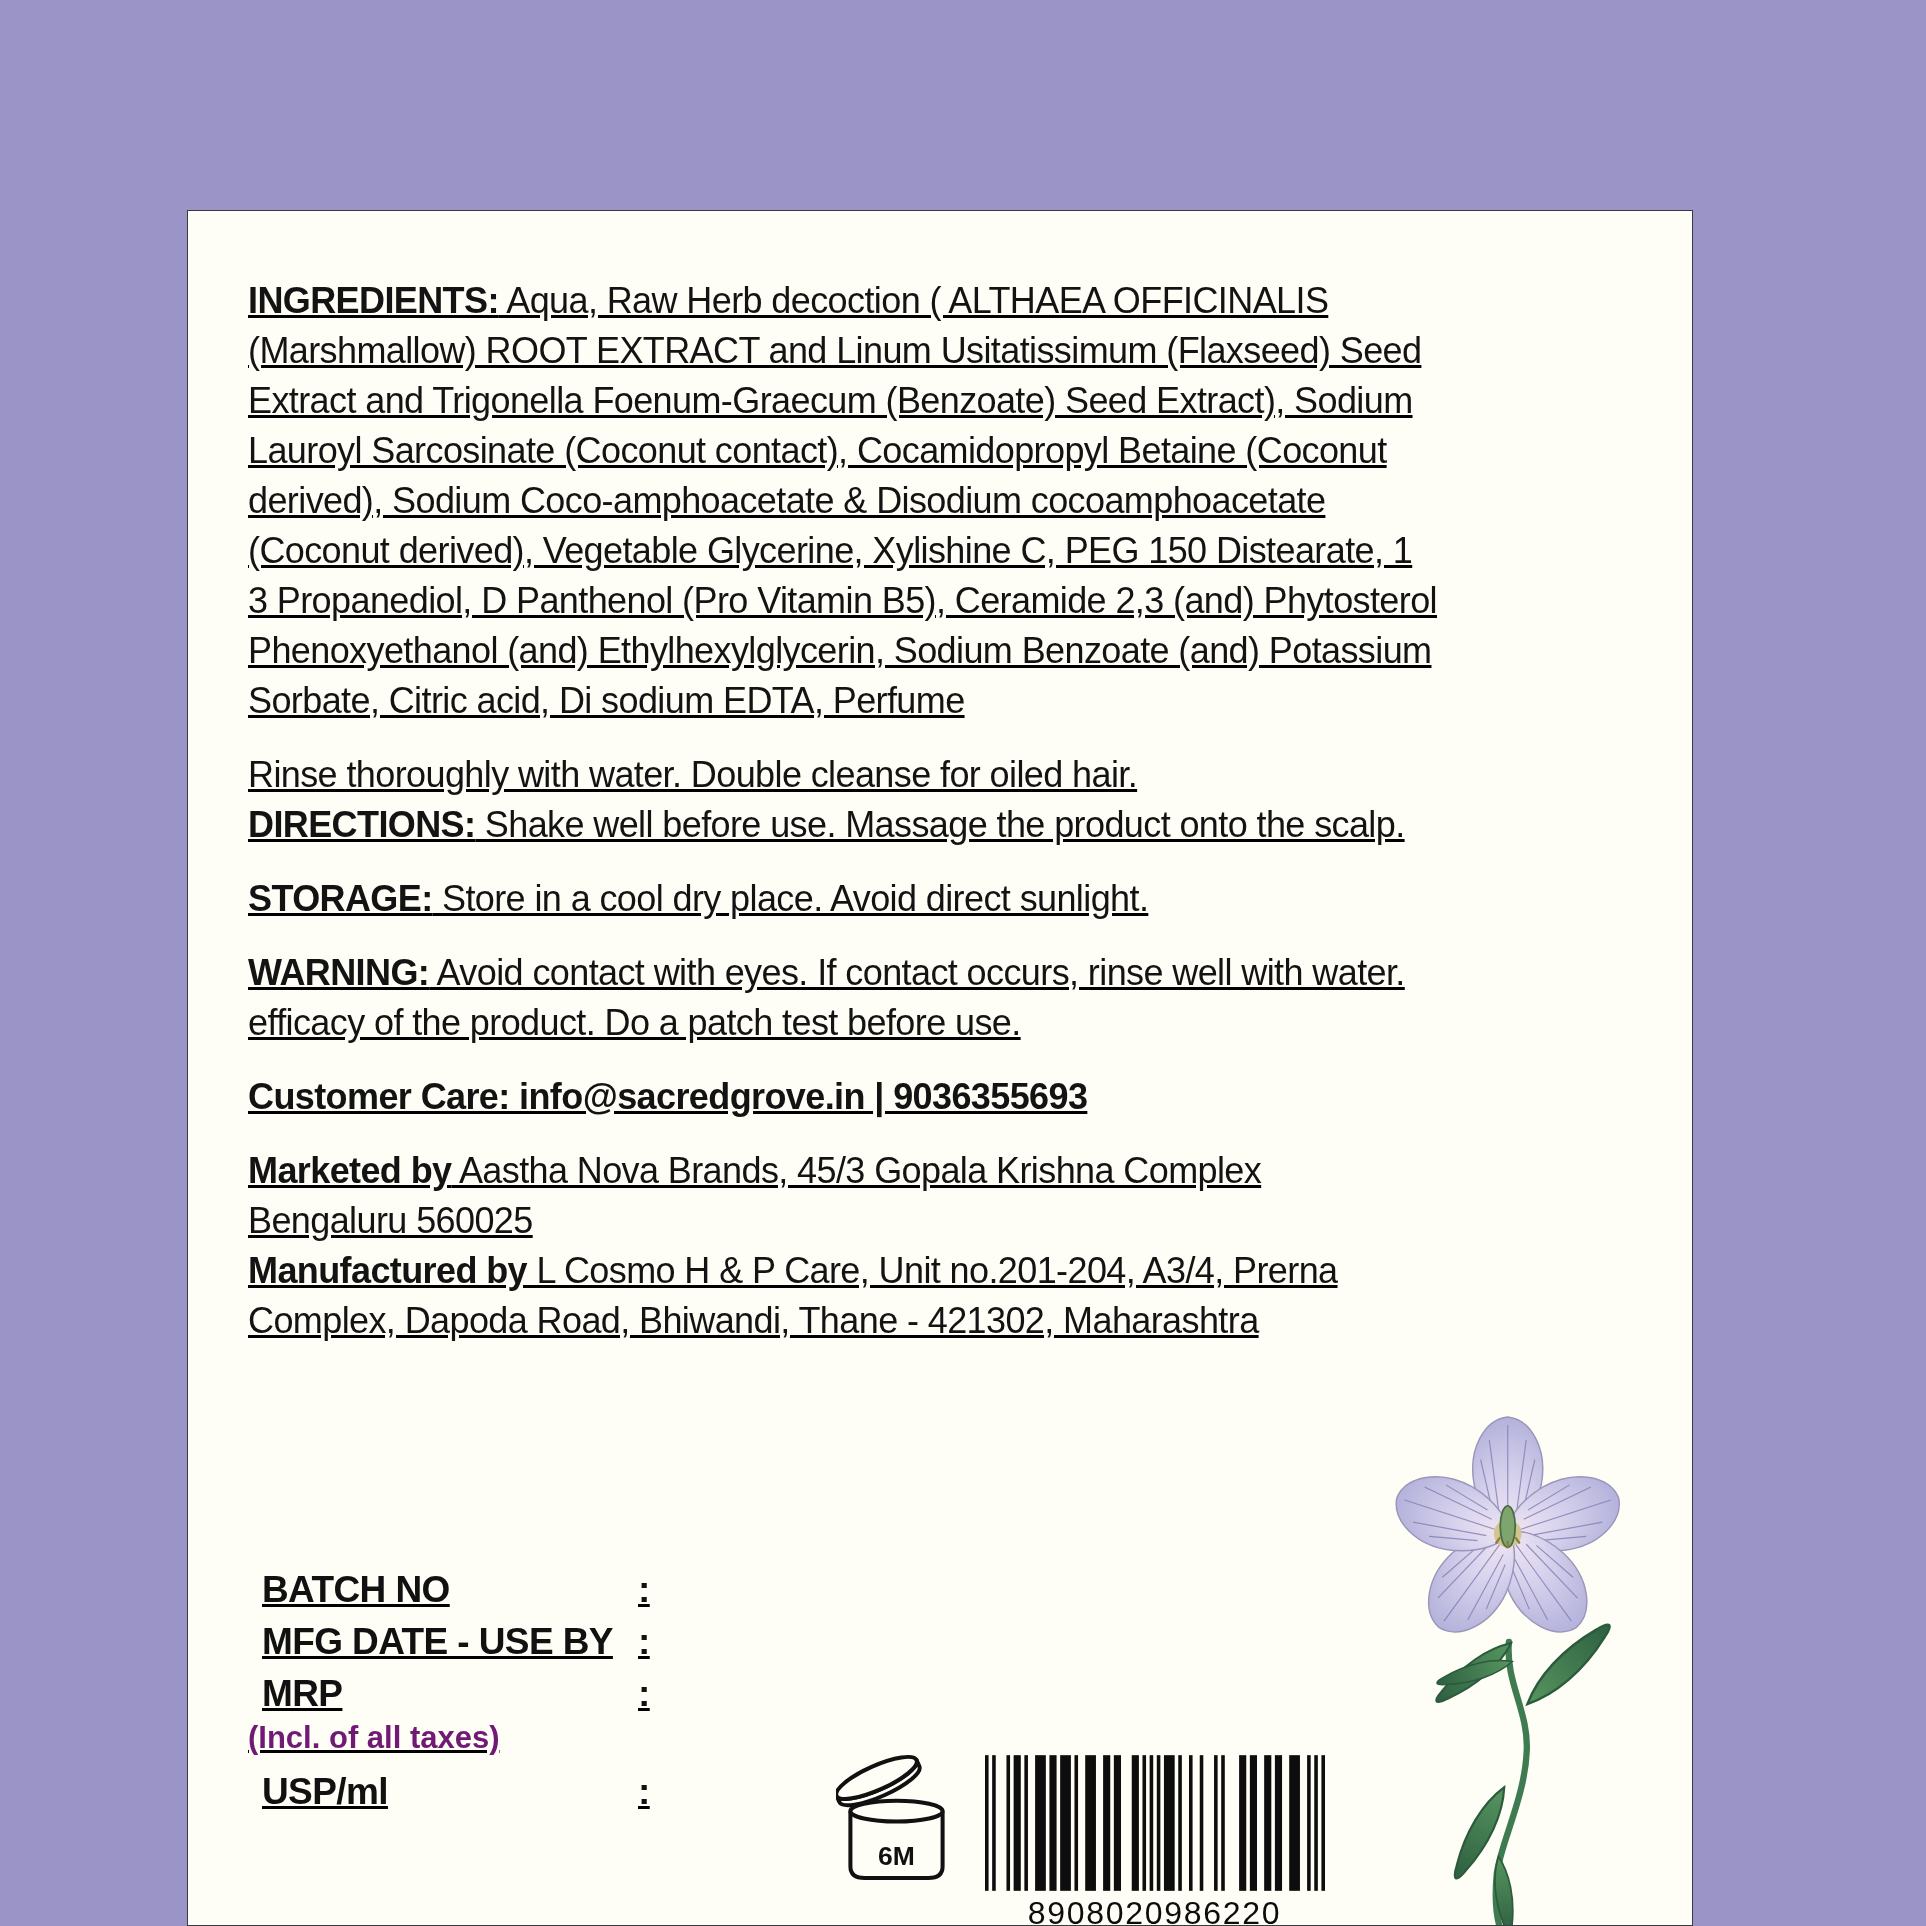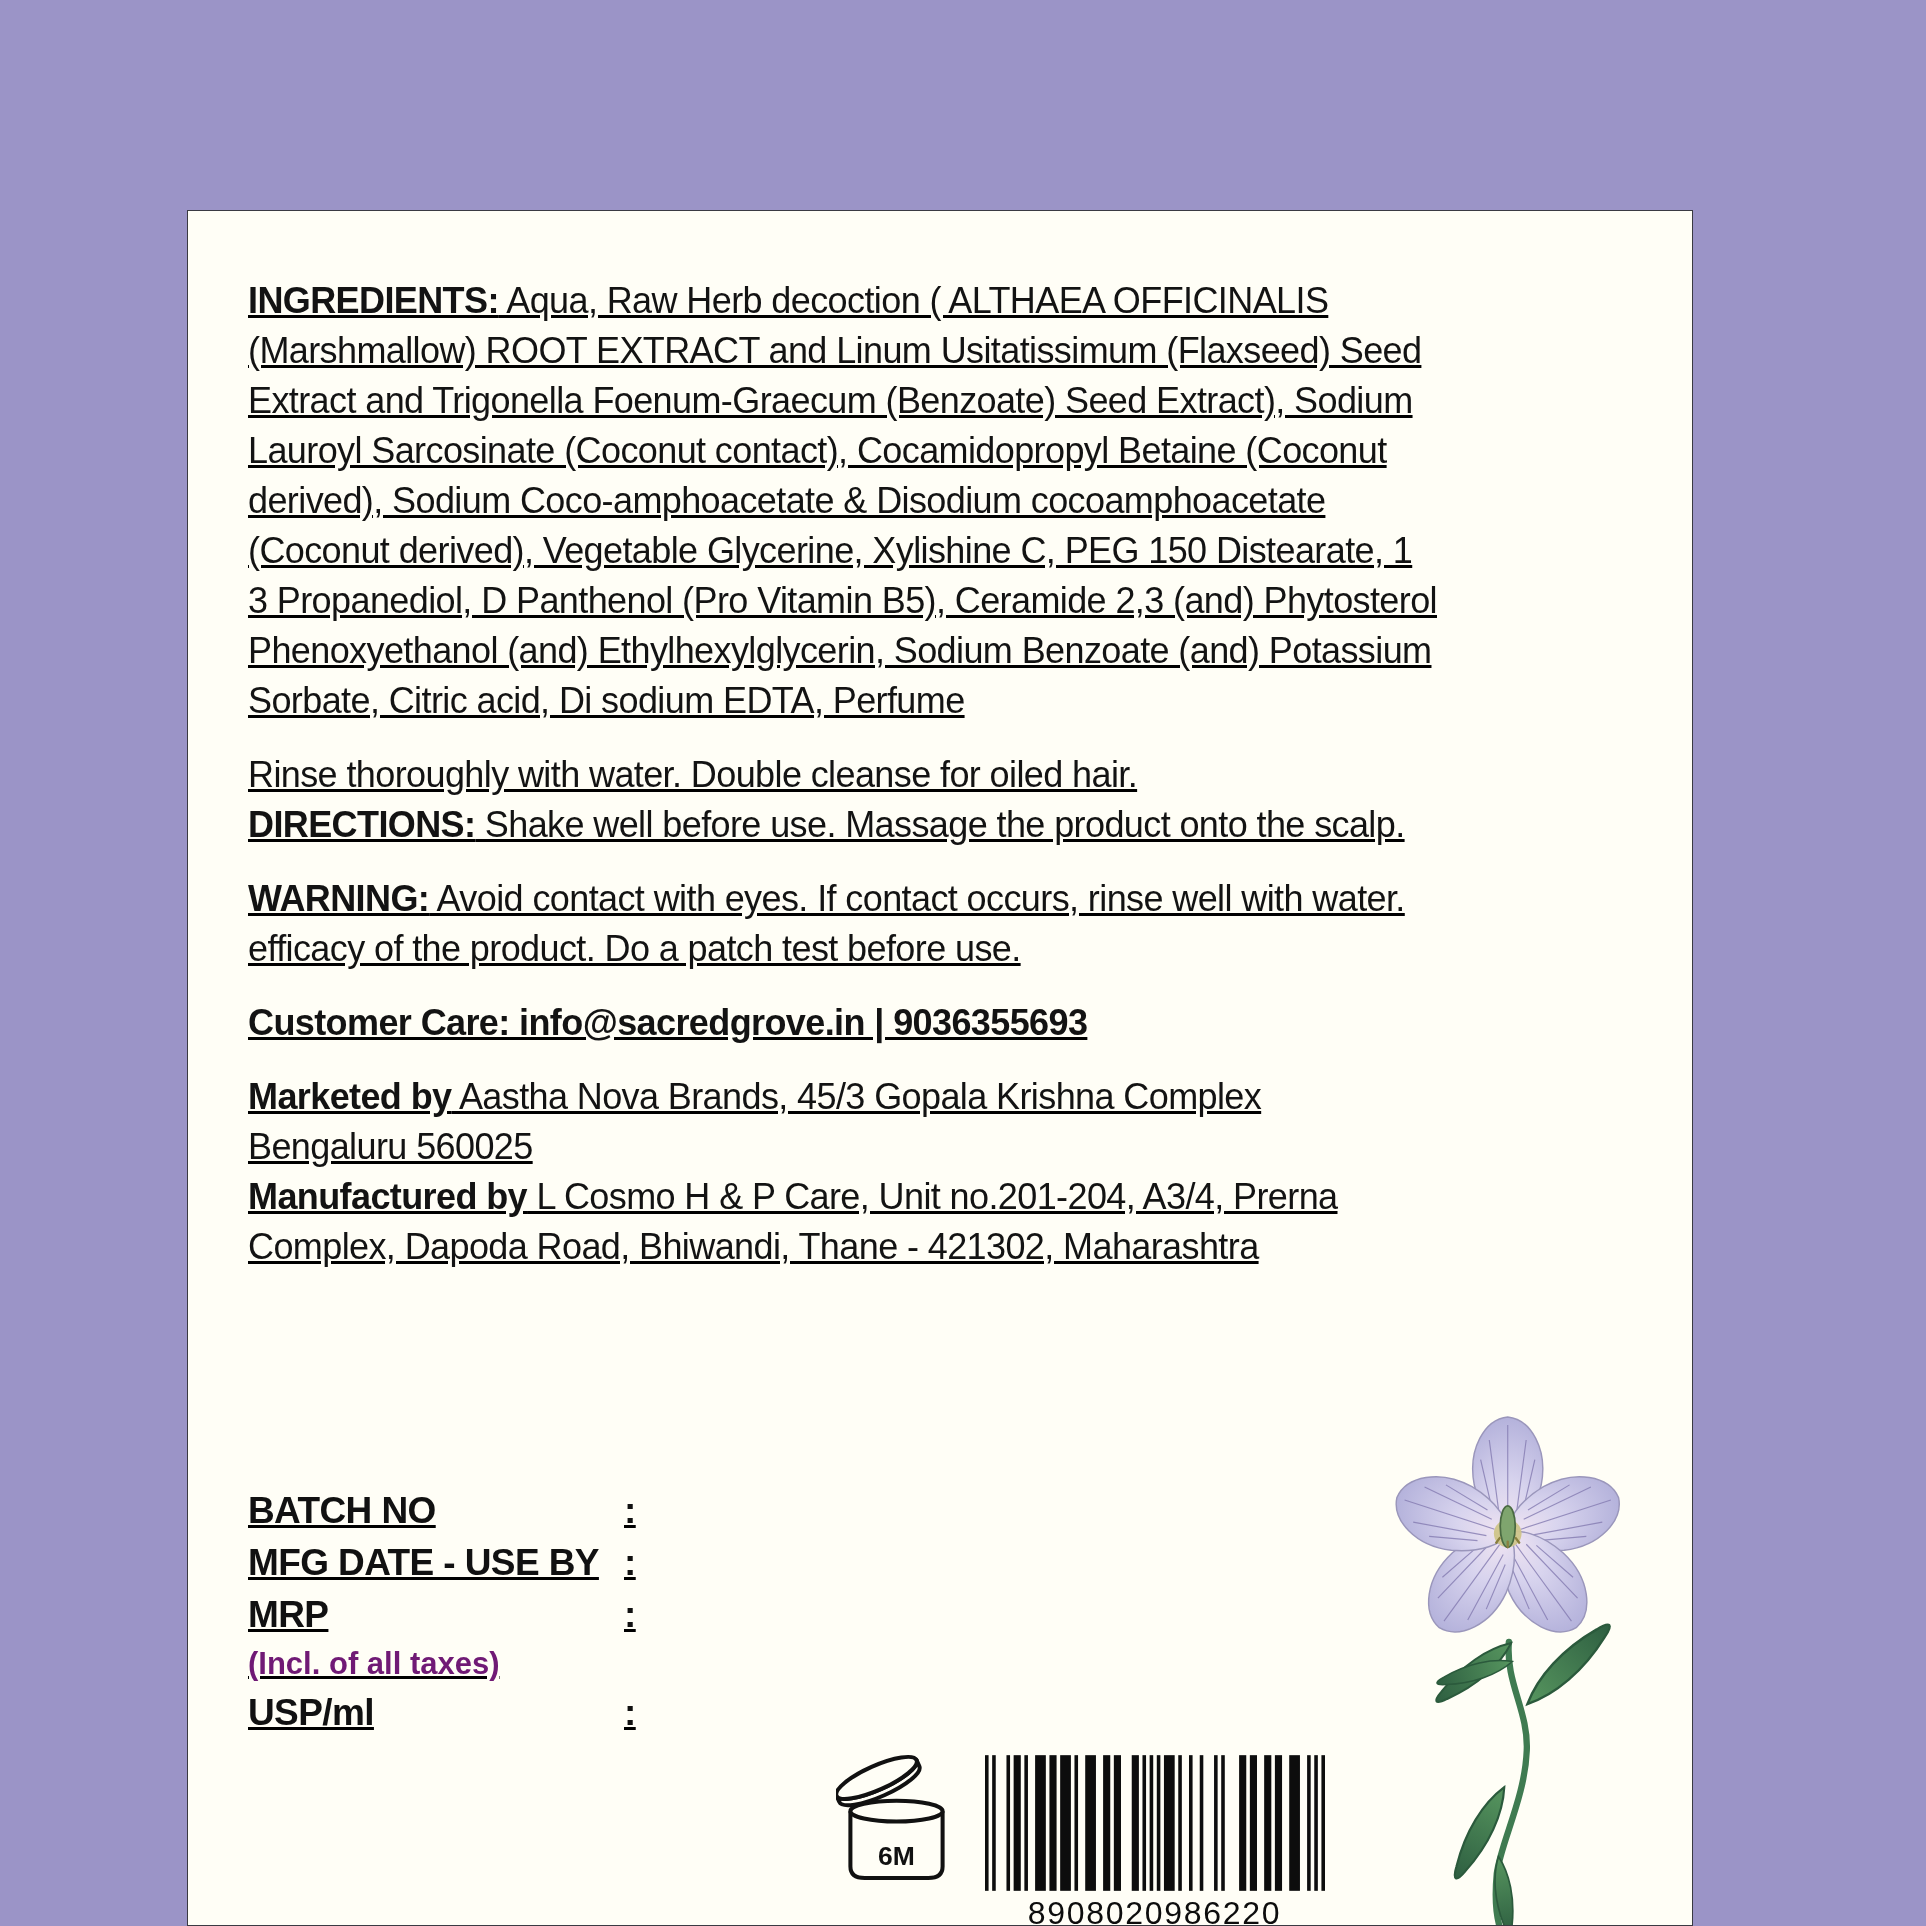--- a/index.html
+++ b/index.html
@@ -32,26 +32,27 @@
   }
   .para.first{margin-top:0;}
   .para.tight{margin-top:0;}
   .line{white-space:nowrap;}
   .para b{font-weight:bold;}
   .batch{
     margin-top:218px;
   }
   .batch-row{
     display:flex;
-    align-items:flex-start;
+    align-items:center;
     height:52px;
     font-size:37px;
     font-weight:bold;
     letter-spacing:-0.6px;
     color:#111;
+    margin-left:14px;
   }
   .batch-label{width:376px;flex:none;white-space:nowrap;}
   .batch-colon{flex:none;}
   .batch-note{
     height:46px;
     font-size:31px;
     font-weight:bold;
     letter-spacing:0;
     color:#701a75;
   }
@@ -92,20 +93,23 @@
             <div class="line">Lauroyl Sarcosinate (Coconut contact), Cocamidopropyl Betaine (Coconut</div>
             <div class="line">derived), Sodium Coco-amphoacetate &amp; Disodium cocoamphoacetate</div>
             <div class="line">(Coconut derived), Vegetable Glycerine, Xylishine C, PEG 150 Distearate, 1</div>
             <div class="line">3 Propanediol,  D Panthenol (Pro Vitamin B5), Ceramide 2,3 (and) Phytosterol</div>
             <div class="line">Phenoxyethanol (and) Ethylhexylglycerin, Sodium Benzoate (and) Potassium</div>
             <div class="line">Sorbate, Citric acid, Di sodium EDTA, Perfume</div>
           </div>
           <div class="para">
             <div class="line">Rinse thoroughly with water. Double cleanse for oiled hair.</div>
             <div class="line"><b>DIRECTIONS:</b> Shake well before use. Massage the product onto the scalp.</div>
+          </div>
+          <div class="para">
+            <div class="line"><b>STORAGE:</b> Store in a cool dry place. Avoid direct sunlight.</div>
           </div>
           <div class="para">
             <div class="line"><b>WARNING:</b> Avoid contact with eyes. If contact occurs, rinse well with water.</div>
             <div class="line">efficacy of the product. Do a patch test before use.</div>
           </div>
           <div class="para">
             <div class="line"><b>Customer Care: info@sacredgrove.in | 9036355693</b></div>
           </div>
           <div class="para">
             <div class="line"><b>Marketed by</b> Aastha Nova Brands, 45/3 Gopala Krishna Complex</div>

